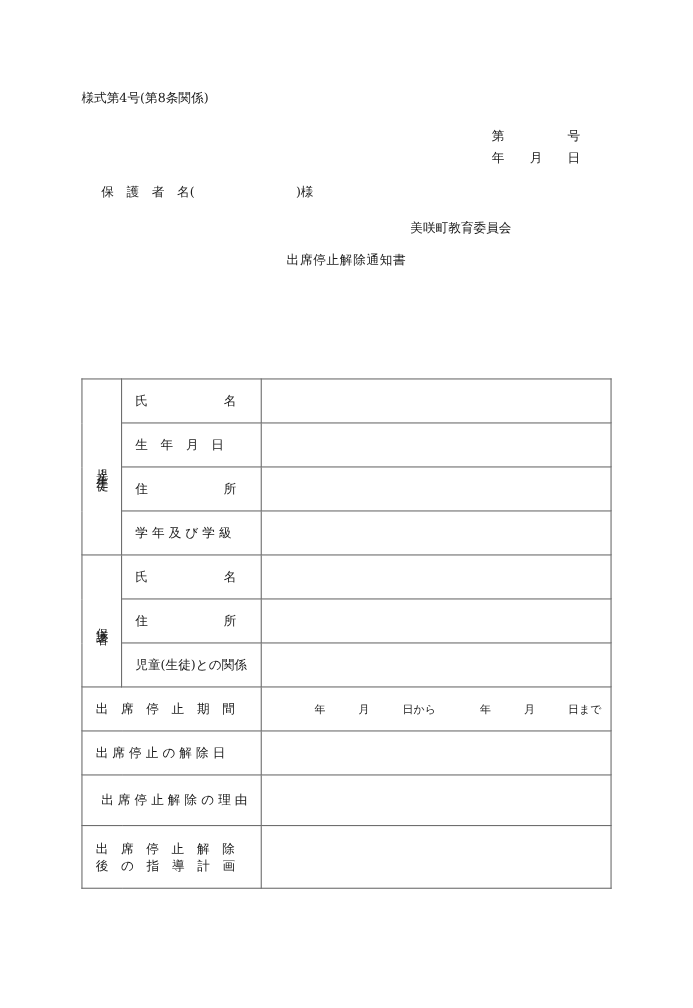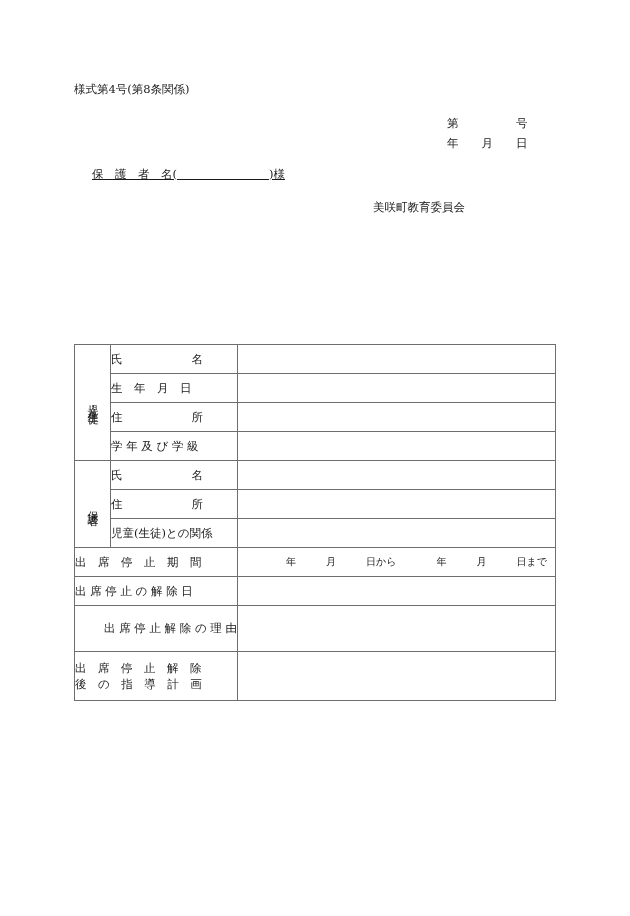--- a/index.html
+++ b/index.html
@@ -46,21 +46,20 @@
     display: block;
     white-space: pre;
   }
 
   .addressee {
     position: absolute;
     left: 92px;
     top: 167px;
     font-size: 11.5px;
     white-space: pre;
-    text-decoration: underline;
   }
 
   .issuer {
     position: absolute;
     left: 373px;
     top: 200px;
     font-size: 11.5px;
     white-space: nowrap;
   }
 
@@ -91,21 +90,21 @@
     position: absolute;
     left: 74px;
     top: 344px;
     width: 481px;
     border-collapse: collapse;
     table-layout: fixed;
     font-size: 11.5px;
   }
   .form-table td {
     border: 1px solid #6e6e6e;
-    padding: 0;
+    padding: 12px;
     vertical-align: middle;
     background: #ffffff;
   }
 
   
   .col-group  { width: 36px; }
   .col-label  { width: 127px; }
   .col-value  { width: 318px; }
 
   .cell-group {
@@ -154,20 +153,21 @@
 
   <div class="doc-meta">
     <span class="meta-line">第　　　　　号</span>
     <span class="meta-line">年　　月　　日</span>
   </div>
 
   <div class="addressee">保　護　者　名(　　　　　　　　)様</div>
 
   <div class="issuer">美咲町教育委員会</div>
 
+  <div class="doc-title">出席停止解除通知書</div>
 
 
   <table class="form-table">
     <colgroup>
       <col class="col-group">
       <col class="col-label">
       <col class="col-value">
     </colgroup>
     <tbody>
       <tr class="h-row">

